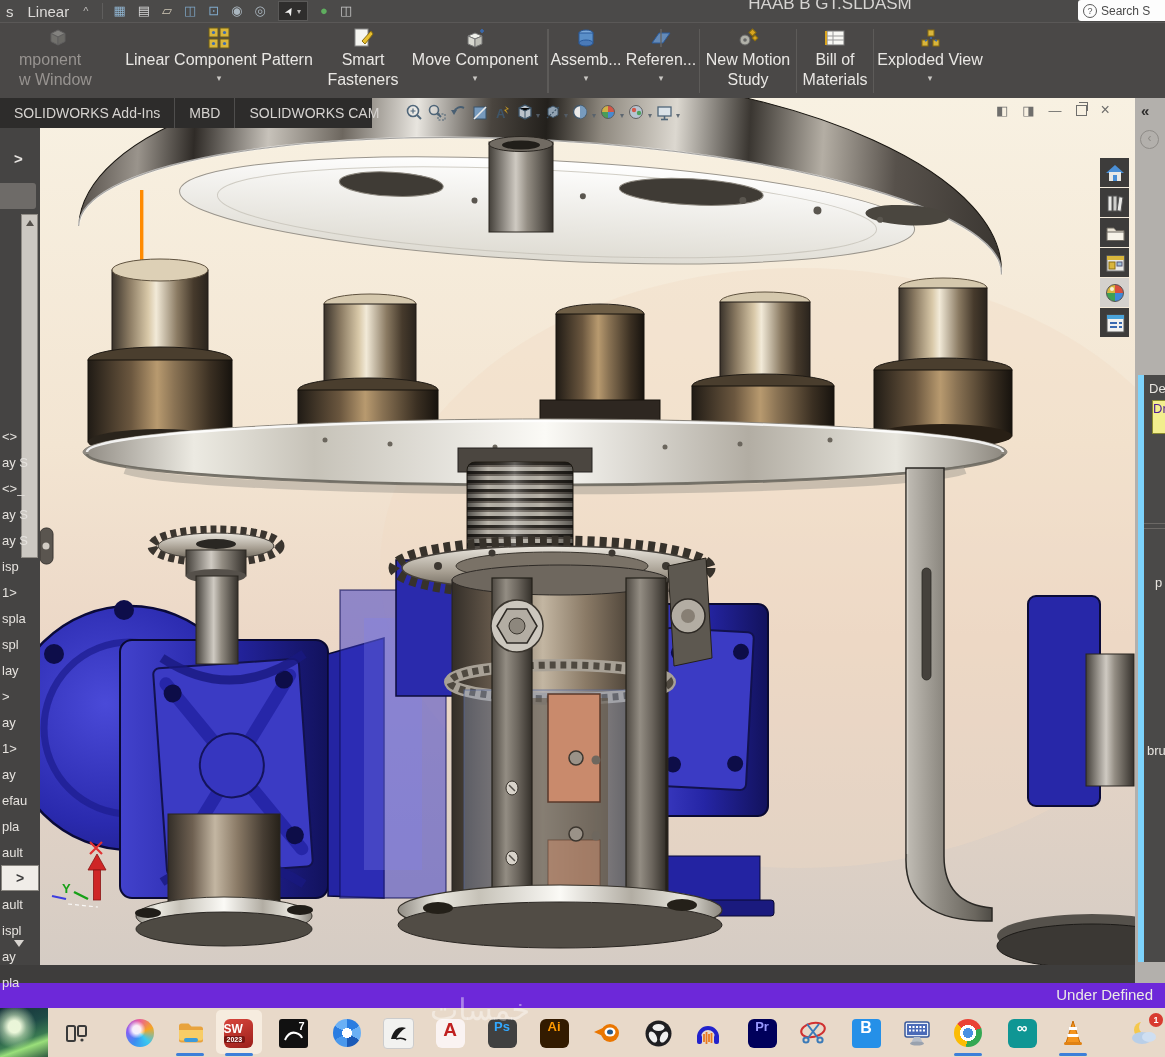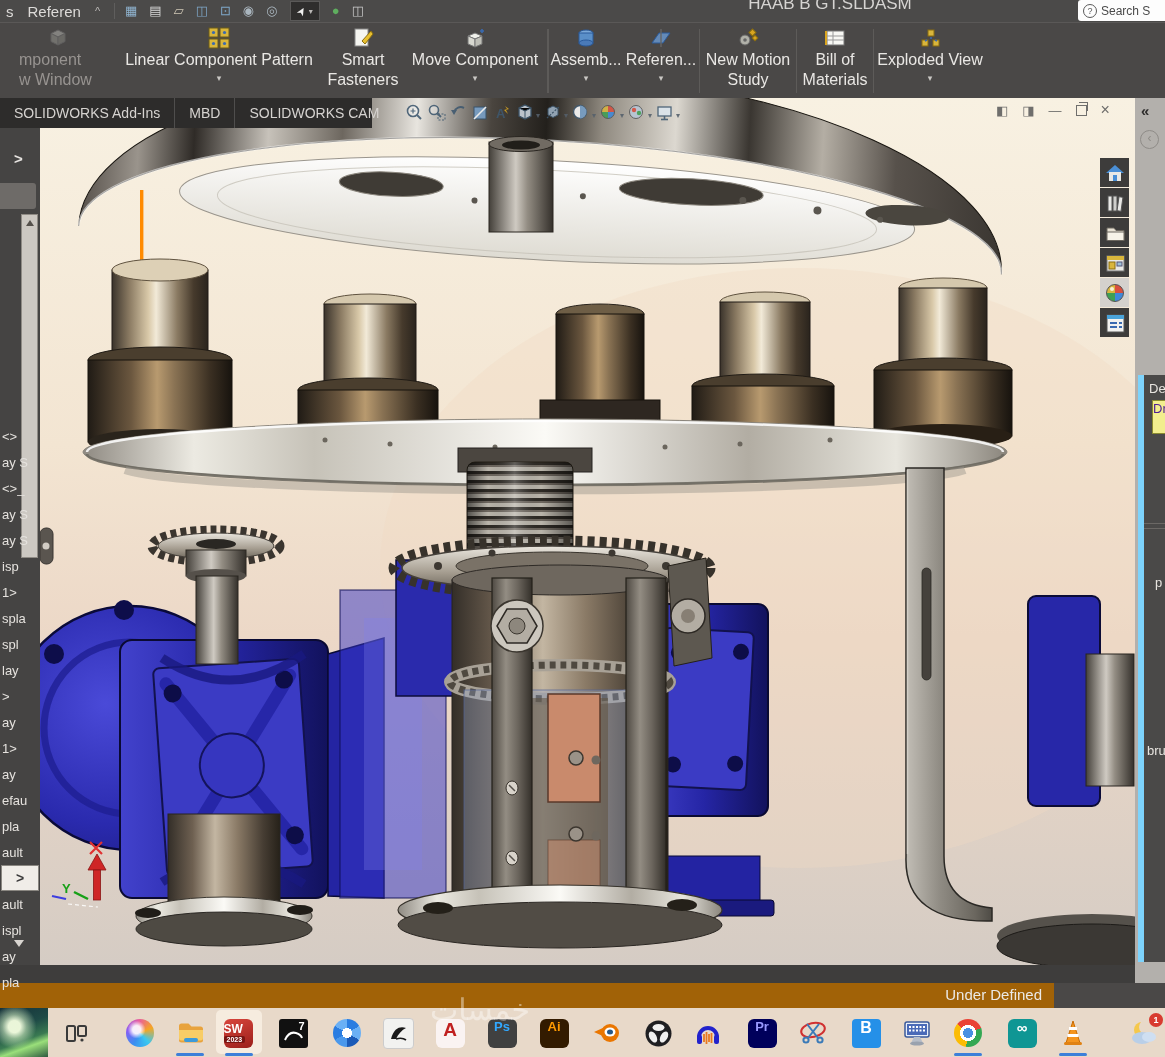--- a/index.html
+++ b/index.html
@@ -77,21 +77,21 @@
   .rsub{position:absolute;left:1138px;top:375px;width:27px;height:587px;background:#4a4948;
         border-left:6px solid #7dd3fc;z-index:5;color:#e8e5e0;font-size:13px;}
   .rsub .hd{position:absolute;left:5px;top:6px;}
   .rsub .ybox{position:absolute;left:8px;top:25px;width:26px;height:34px;background:#f2ee8e;
               border:1px solid #8a8a30;color:#4c1d95;padding-left:0;box-sizing:border-box;}
   .rsub .sep2{position:absolute;left:0;width:27px;height:4px;border-top:1px solid #6b6865;border-bottom:1px solid #6b6865;}
   .rsub .fp{position:absolute;left:11px;top:200px;}
   .rsub .fb{position:absolute;left:3px;top:368px;}
   
   .bottombar{position:absolute;left:0;top:965px;width:1135px;height:18px;background:#3e3d3c;z-index:3;}
-  .statusbar{position:absolute;left:0;top:983px;width:1054px;height:25px;background:#a16207;z-index:3;
+  .statusbar{position:absolute;left:0;top:983px;width:1165px;height:25px;background:#6d28d9;z-index:3;
              color:#ebe9e6;font-size:15px;}
   .statusbar .state{position:absolute;right:12px;top:3px;}
   .watermark{position:absolute;left:430px;top:992px;z-index:12;font-size:30px;
              color:rgba(255,255,255,.42);letter-spacing:2px;pointer-events:none;}
   
   .taskbar{position:absolute;left:0;top:1008px;width:1165px;height:49px;background:#e8d9c9;z-index:10;}
   .wallthumb{position:absolute;left:0;top:0;width:48px;height:49px;
      background:radial-gradient(circle at 30% 38%,rgba(245,255,225,.95) 0 6px,rgba(220,245,200,.55) 12px,transparent 22px),
        linear-gradient(160deg,#16323a 0%,#1e4a46 38%,#3a7a52 62%,#9adf7a 74%,#2e5a40 100%);}
   .tico{position:absolute;top:9px;width:32px;height:32px;display:flex;align-items:center;justify-content:center;}
@@ -415,21 +415,21 @@
 
       <g>
         <rect x="0" y="430" width="13" height="36" rx="6" fill="#5a554f" stroke="#3a3733"></rect>
         <circle cx="6" cy="448" r="3.5" fill="#d2ccc4"></circle>
       </g>
     </svg>
   </div>
 
   <div class="menubar">
     <span class="frag">s</span>
-    <span class="mitem">Referen</span>
+    <span class="mitem">Linear</span>
     <span class="pin">^</span>
     <span class="mb-sep"></span>
     <span class="qat">
       <span class="qi" style="color:#8fb3cf">▦</span>
       <span class="qi" style="color:#d8d8d8">▤</span>
       <span class="qi" style="color:#cfc7b5">▱</span>
       <span class="qi" style="color:#7fa8c9">◫</span>
       <span class="qi" style="color:#7fa8c9">⊡</span>
       <span class="qi" style="color:#aab6bf">◉</span>
       <span class="qi" style="color:#aab6bf">◎</span>

